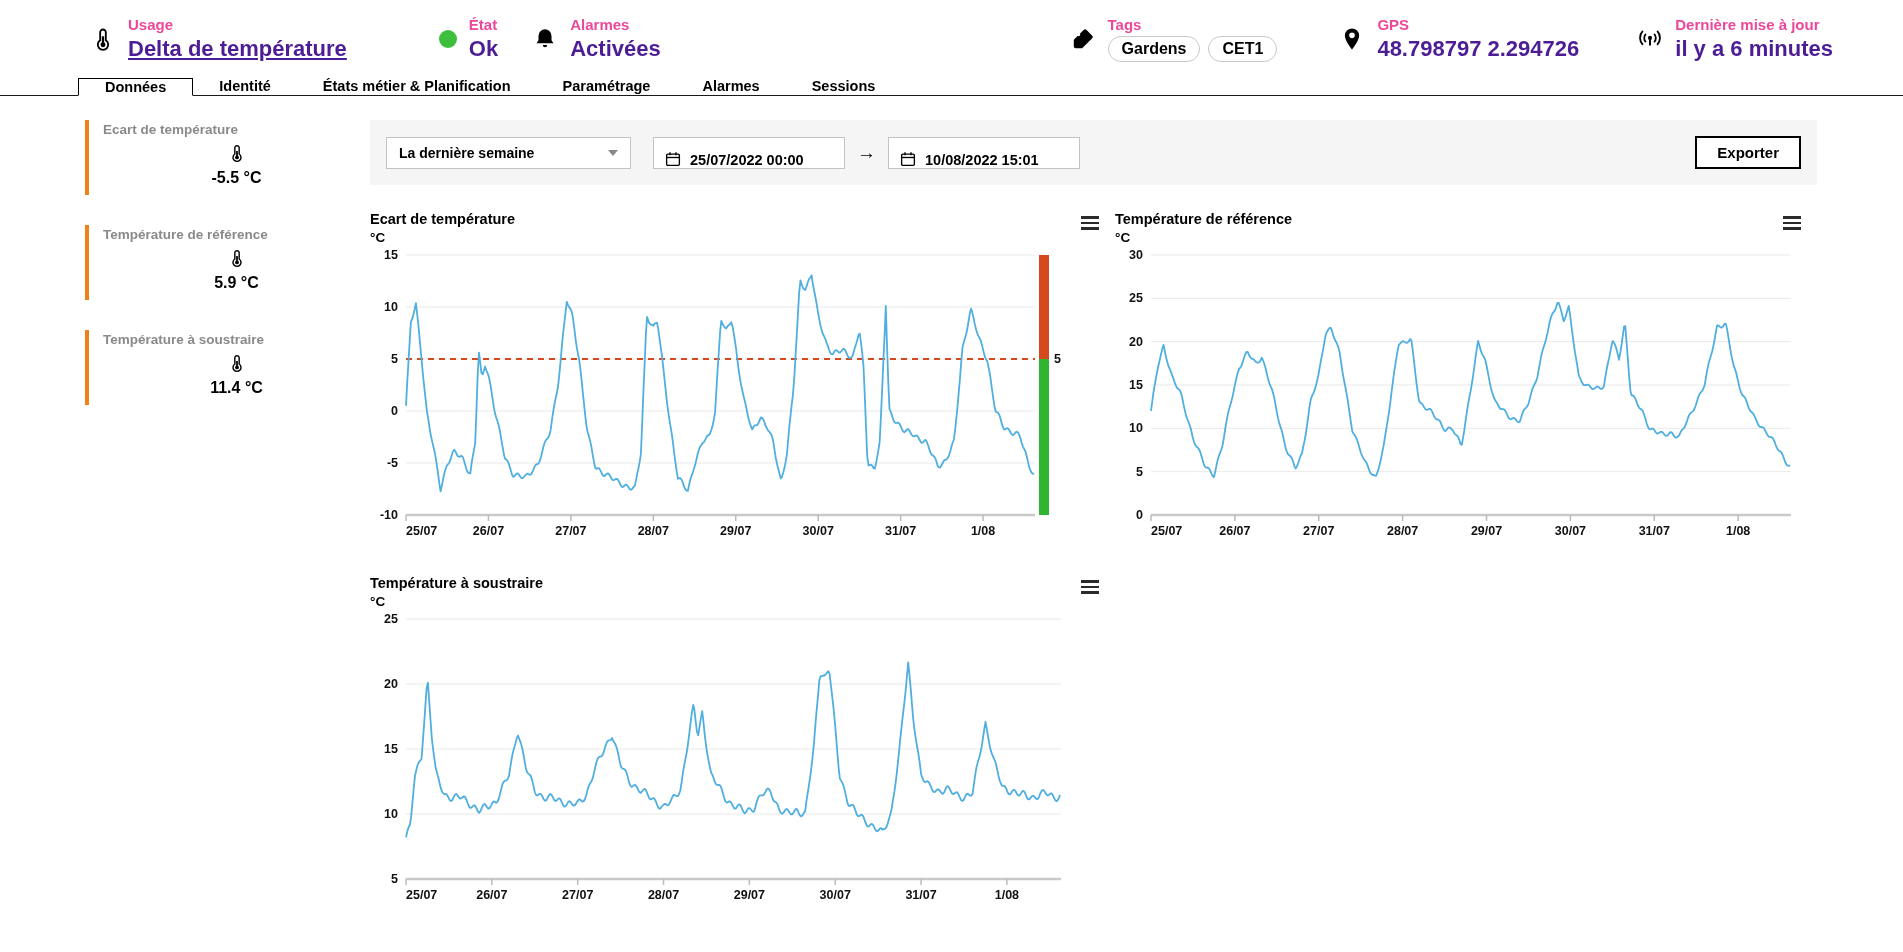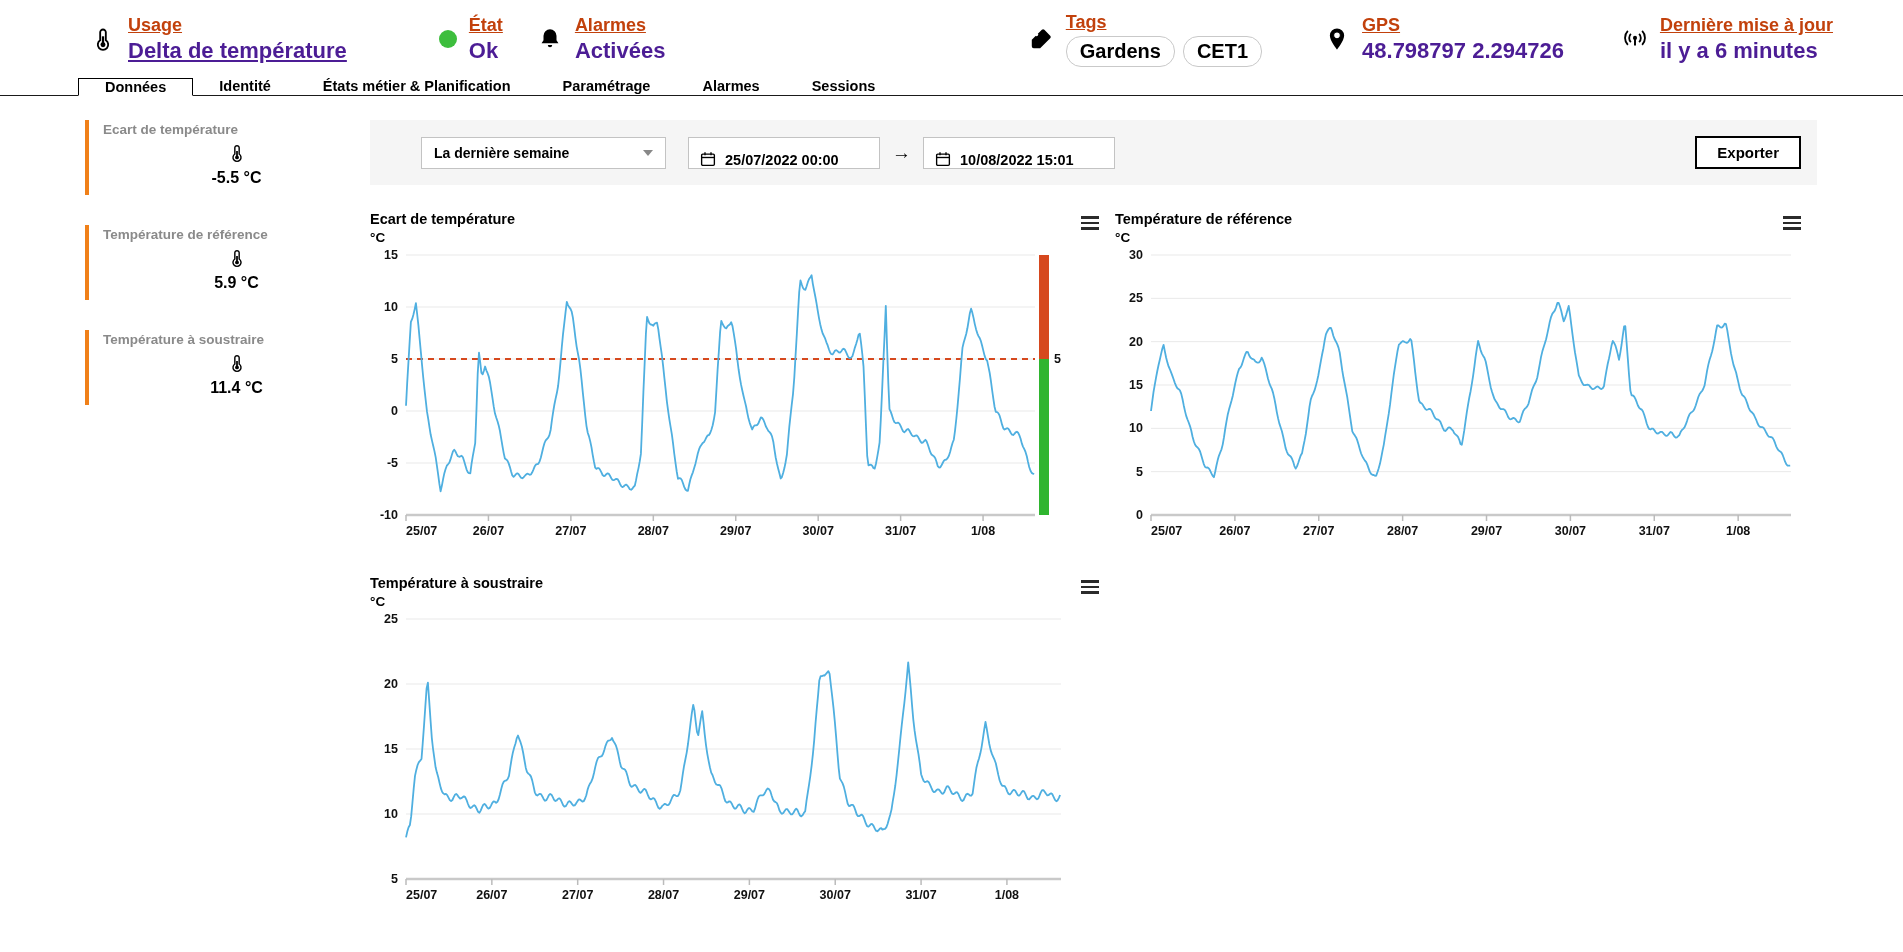--- a/index.html
+++ b/index.html
@@ -3,52 +3,52 @@
 <meta charset="utf-8">
 <style>
   * { box-sizing: border-box; }
   html,body { margin:0; padding:0; background:#fff; }
   body { width:1903px; height:952px; font-family:"Liberation Sans", sans-serif; color:#000; overflow:hidden; }
 
   
   .topbar { display:flex; align-items:center; height:78px; padding:0 70px 0 90px; }
   .hgroup { display:flex; align-items:center; gap:12px; }
   .hgroup .texts { display:flex; flex-direction:column; line-height:1.25; }
-  .g-label { color:#c2410c; font-size:18px; font-weight:700;text-decoration:underline; }
+  .g-label { color:#ec4899; font-size:15px; font-weight:700; }
   .g-value { color:#4c1d95; font-size:22px; font-weight:700; }
   .usage-value { text-decoration:underline; cursor:pointer; }
   .status-dot { width:18px; height:18px; border-radius:50%; }
   .g-status { margin-left:92px; }
   .g-alarms { margin-left:34px; }
   .g-tags { margin-left:auto; }
   .g-gps { margin-left:62px; }
   .g-update { margin-left:58px; }
   .pills { display:flex; gap:8px; margin-top:2px; }
-  .pill { border:1px solid #c9c9c9; border-radius:15px; padding:2px 13px; font-size:20px; font-weight:700; background:#fff; }
+  .pill { border:1px solid #c9c9c9; border-radius:15px; padding:2px 13px; font-size:16px; font-weight:700; background:#fff; }
   .hicon { width:26px; height:26px; flex:0 0 auto; }
 
   
   .tabs-wrap { border-bottom:1px solid #1a1a1a; padding-left:78px; }
   .tabs { display:flex; }
   .tab { padding:0 26px; font-size:14.5px; font-weight:700; cursor:pointer; position:relative; margin-bottom:-1px; }
   .tab.active { border:1px solid #000; border-bottom:1px solid #fff; background:#fff; }
 
   
   .content { display:flex; padding-top:24px; }
   .sidebar { width:285px; margin-left:85px; display:flex; flex-direction:column; gap:30px; flex:0 0 auto; }
   .metric { border-left:4px solid #f08019; padding:2px 0 8px 14px; cursor:pointer; }
   .metric .m-label { color:#8a8a8a; font-size:13.5px; font-weight:700; margin-bottom:6px; }
   .metric .m-value { display:flex; align-items:center; gap:6px; font-size:16px; font-weight:700;flex-direction:column; }
   .micon { width:20px; height:20px; }
 
   .main { flex:1; margin-right:86px; min-width:0; }
 
   
   .filterbar { background:#f5f5f5; display:flex; align-items:center; padding:16px; }
-  .select-box { width:245px; height:32px; background:#fff; border:1px solid #c3c3c3; display:flex; align-items:center; justify-content:space-between; padding:0 12px; font-size:14px; font-weight:700; cursor:pointer;margin-left:35px; }
+  .select-box { width:245px; height:32px; background:#fff; border:1px solid #c3c3c3; display:flex; align-items:center; justify-content:space-between; padding:0 12px; font-size:14px; font-weight:700; cursor:pointer; }
   .chev { width:0; height:0; border-left:5px solid transparent; border-right:5px solid transparent; border-top:6px solid #888; }
   .date-box { width:192px; height:32px; background:#fff; border:1px solid #c3c3c3; display:flex; align-items:flex-end; gap:8px; padding:0 10px; font-size:14.5px; font-weight:700; cursor:pointer; }
   .date-from { margin-left:22px; }
   .range-arrow { margin:0 12px; font-size:19px; font-weight:700; }
   .spacer { flex:1; }
   .export-btn { border:2px solid #000; background:#fff; font-family:inherit; font-size:15px; font-weight:700; padding:6px 20px; cursor:pointer; }
 
   
   .charts { display:grid; grid-template-columns:745px 1fr; row-gap:26px; margin-top:26px; }
   .chart-card { position:relative; }

